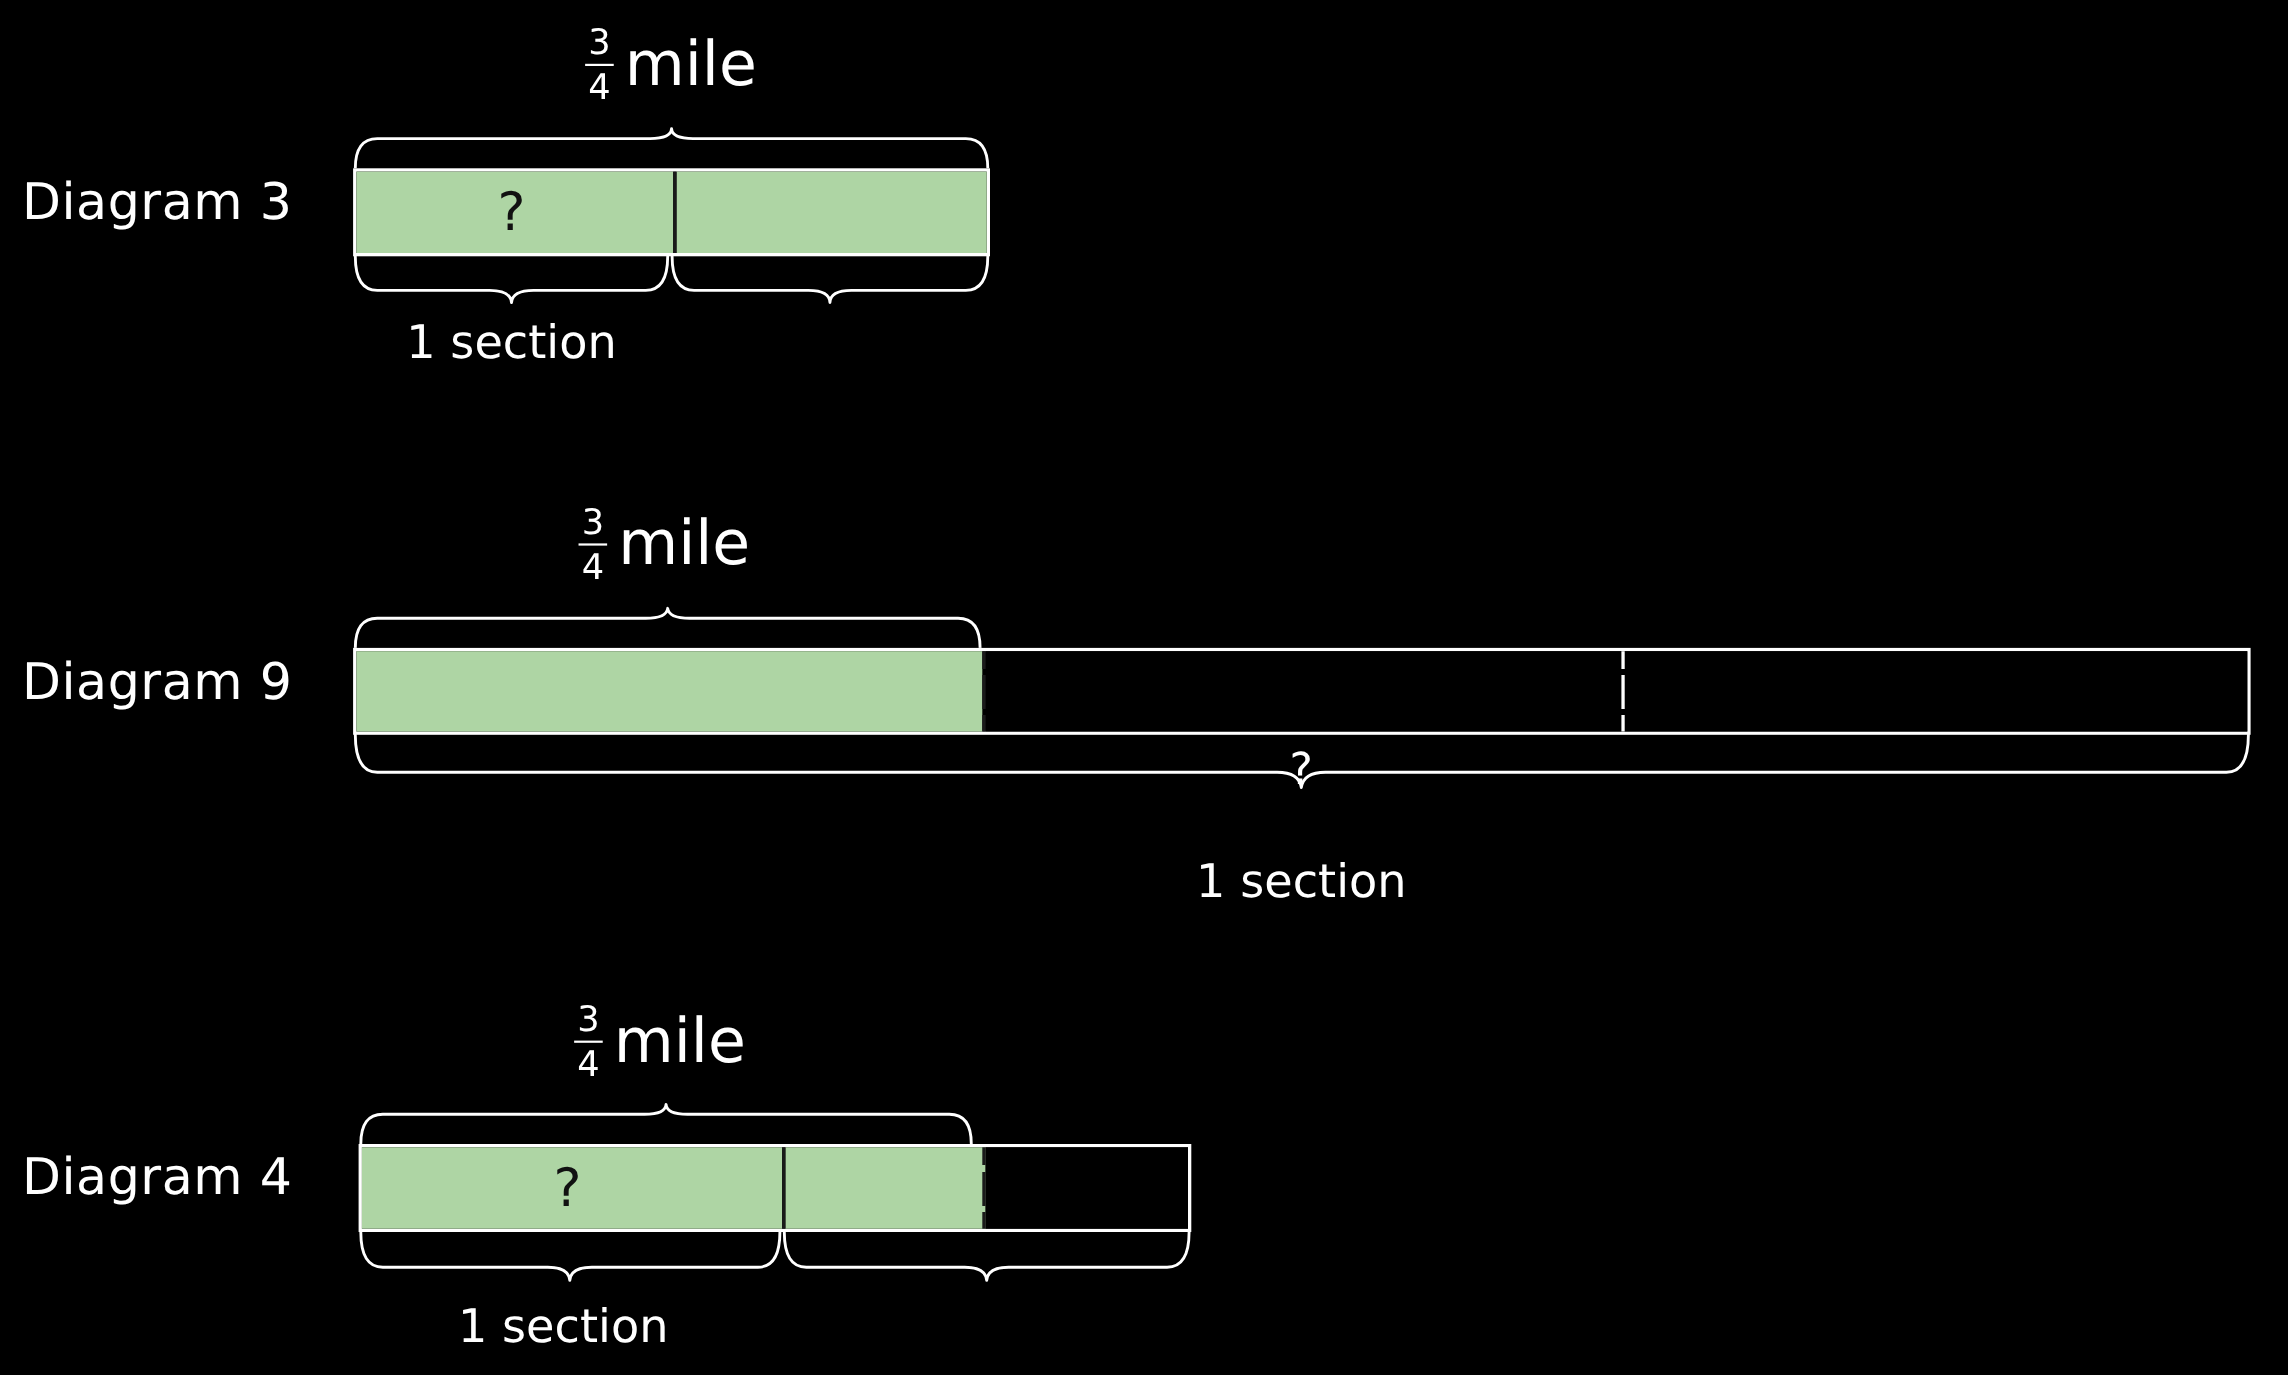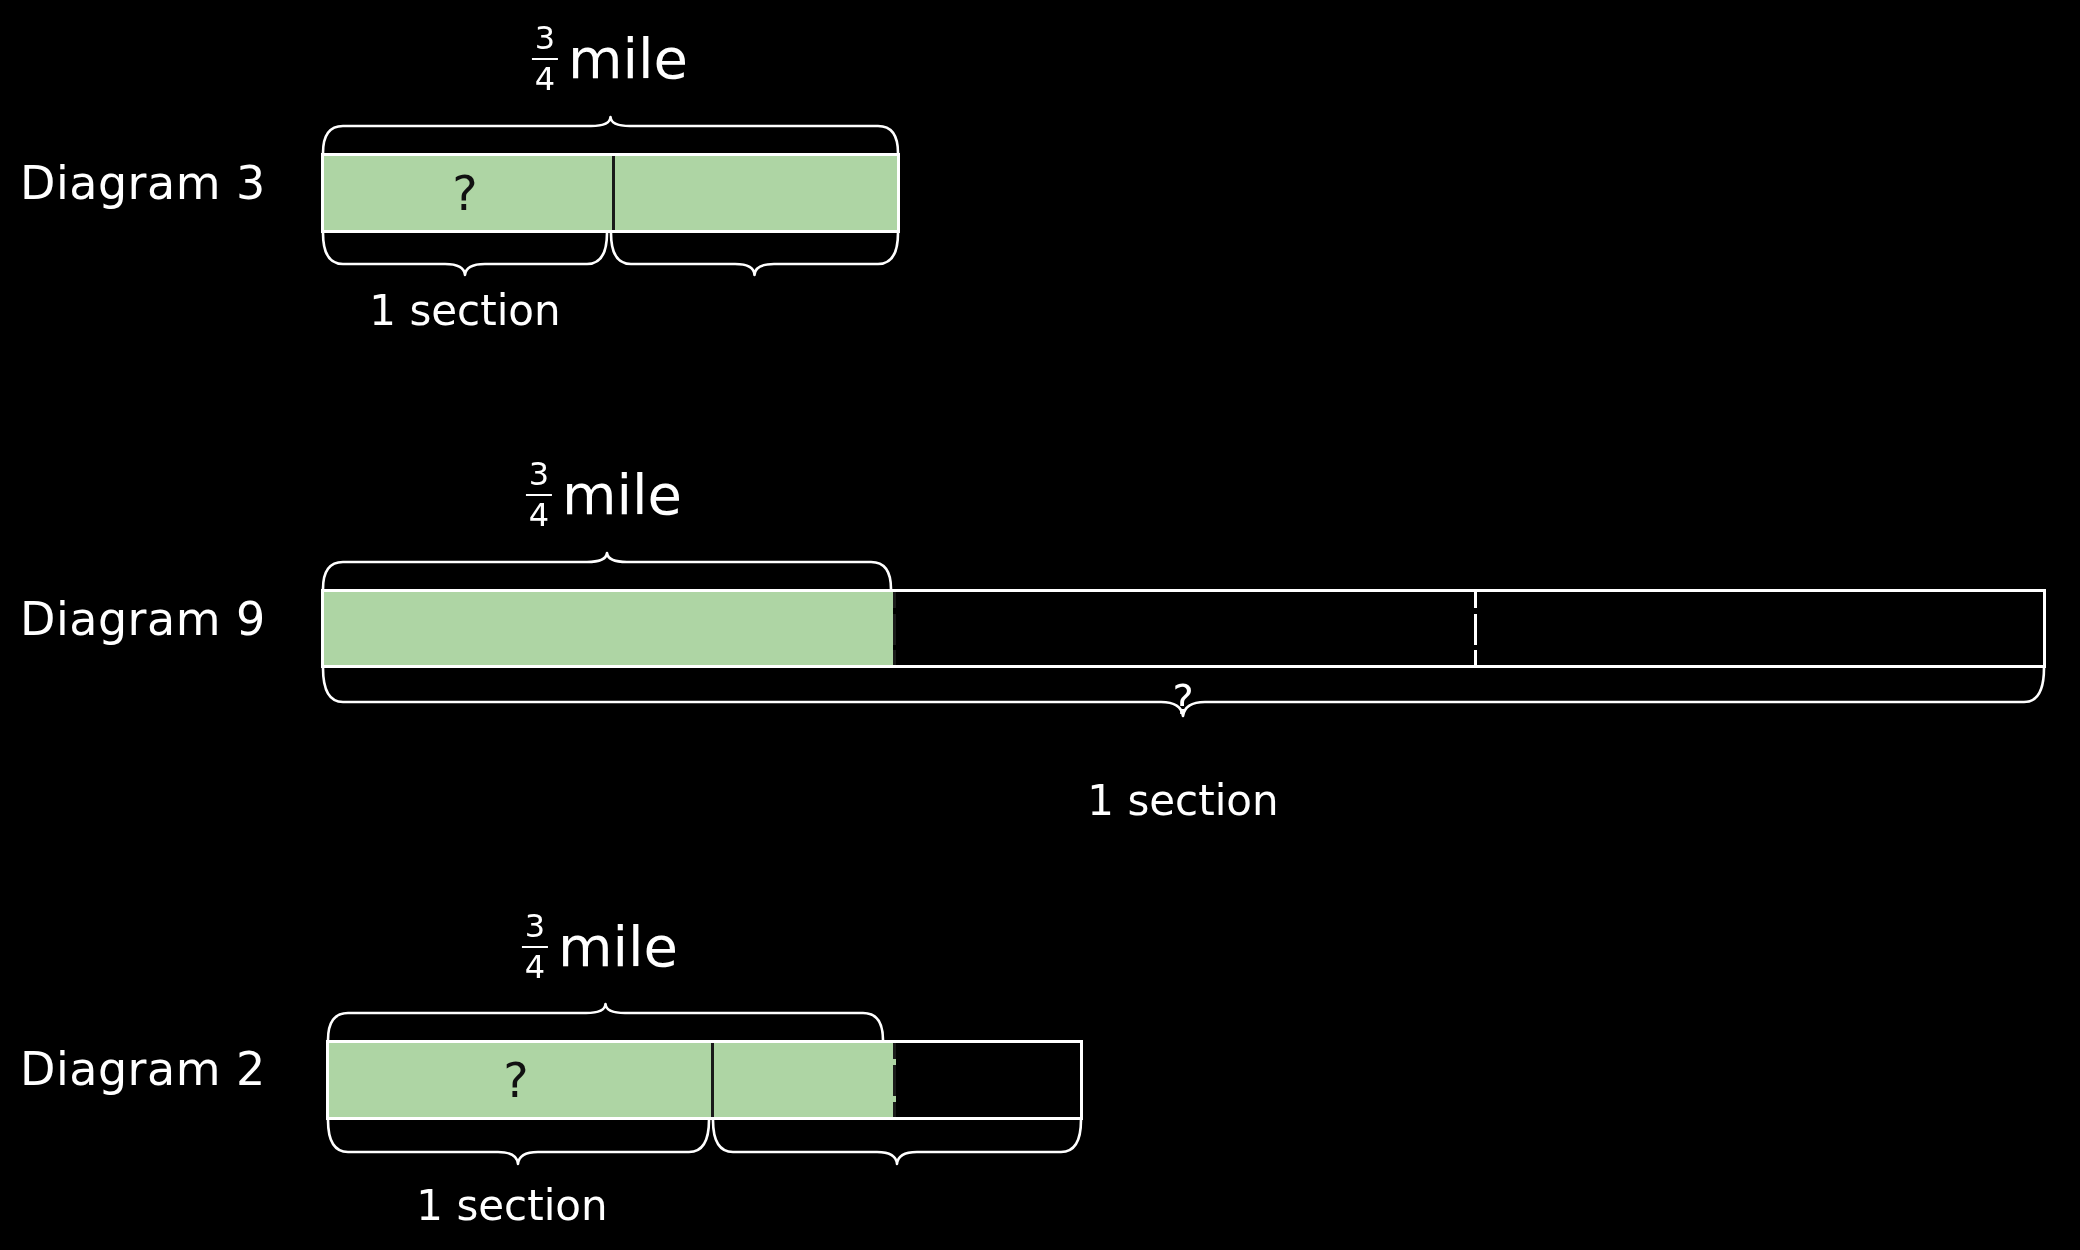--- a/index.html
+++ b/index.html
@@ -224,21 +224,21 @@
       </svg>
     </div>
 
     <div class="qmark-above-brace" style="left:1183px; top:680px;">?</div>
 
     <div class="brace-label" style="left:1183px; top:780px;">1 section</div>
   </div>
 
   <div>
 
-    <div class="diagram-label" style="left:20px; top:1046px;">Diagram 2</div>
+    <div class="diagram-label" style="left:20px; top:1046px;">Diagram 4</div>
 
     <div class="brace" style="left:326px; top:1004px; width:559px; height:36px;">
       <svg viewBox="0 0 559 36" width="559" height="36" preserveAspectRatio="none">
         <path d="M 2 36 Q 2 9 22 9 L 260 9 Q 279 9 279.5 0 Q 280 9 299 9 L 537 9 Q 557 9 557 36"></path>
       </svg>
     </div>
 
     <div class="frac-label" style="left:600px; top:910px;">
       <span class="frac">
         <span class="num">3</span>

